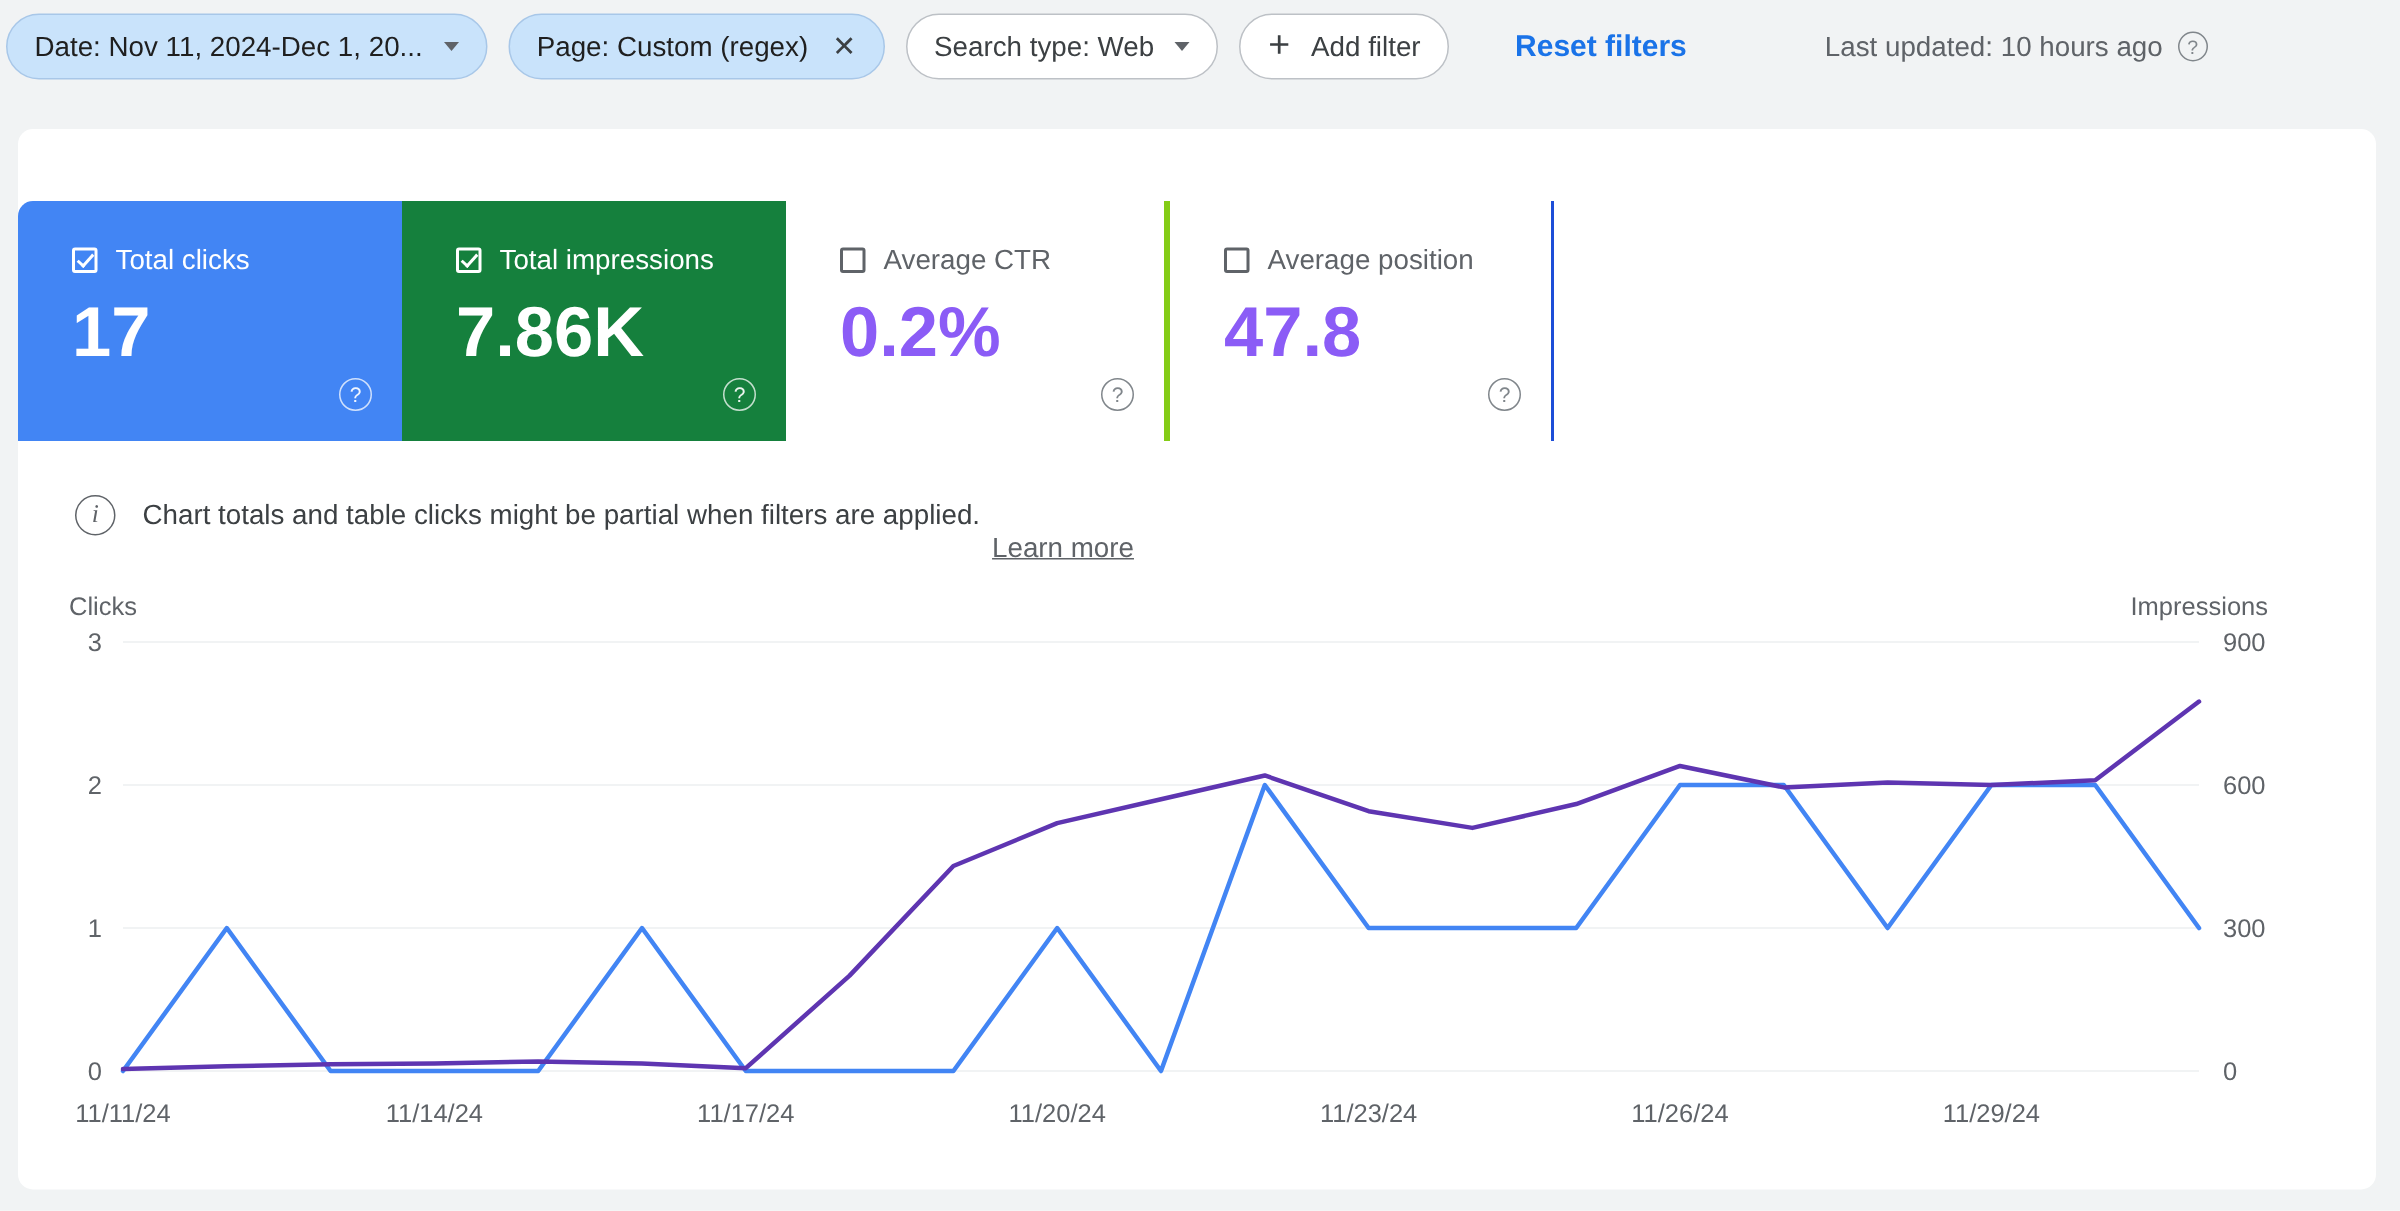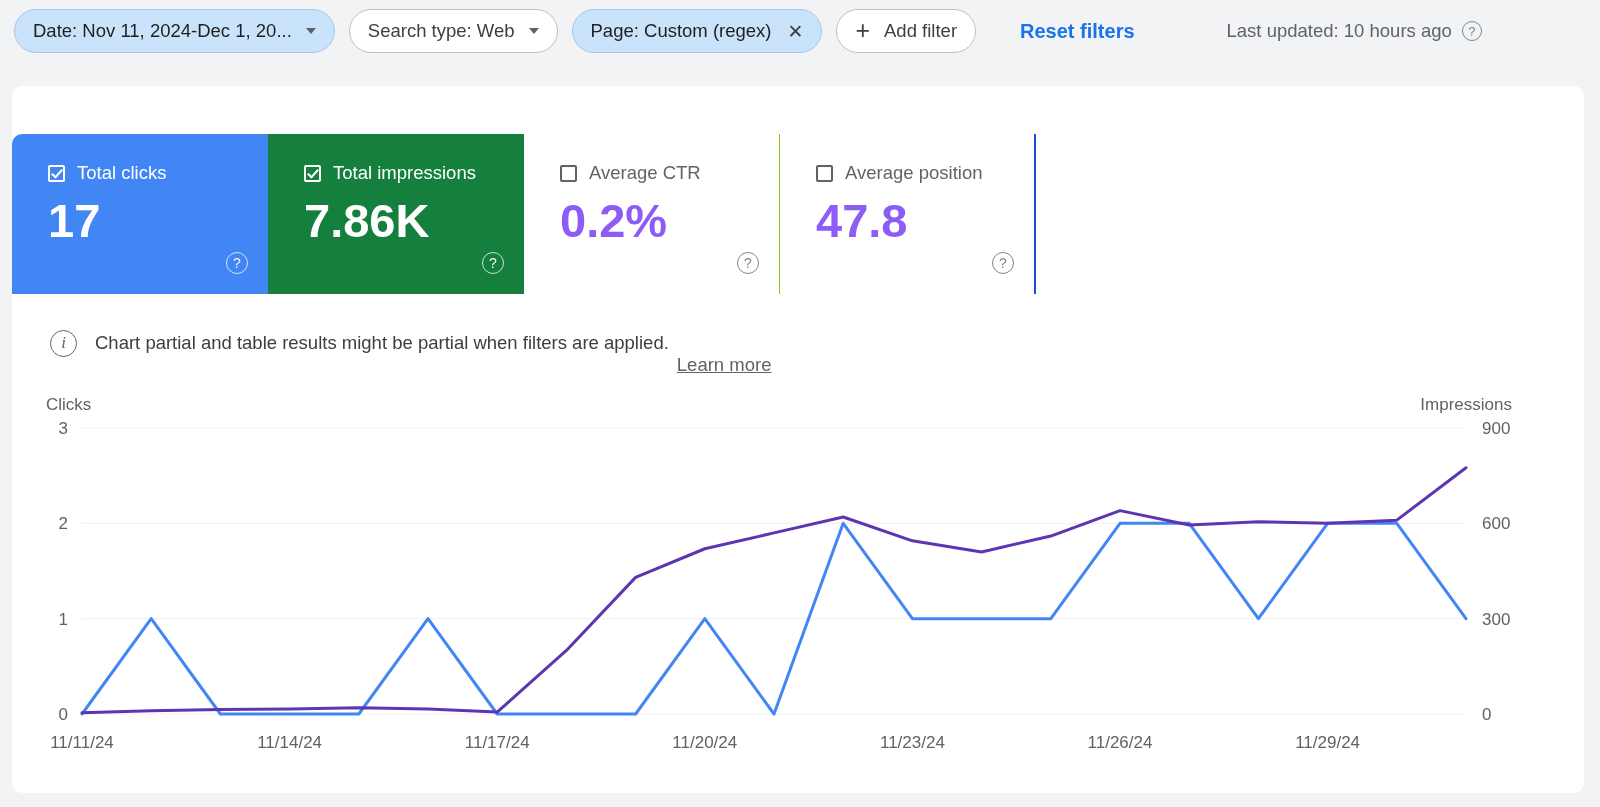--- a/index.html
+++ b/index.html
@@ -19,21 +19,21 @@
   }
 
   
   .toolbar {
     position: absolute;
     left: 0; top: 0;
     width: 1600px;
     height: 62px;
     display: flex;
     align-items: center;
-    padding-left: 14px;
+    padding-left: 4px;
     box-sizing: border-box;
   }
   .chip {
     display: flex;
     align-items: center;
     height: 44px;
     border-radius: 22px;
     border: 1px solid #bdc1c6;
     background: #ffffff;
     color: #3c4043;
@@ -119,21 +119,21 @@
     left: 0; top: 48px;
     display: flex;
   }
   .metric {
     position: relative;
     width: 256px;
     height: 160px;
     box-sizing: border-box;
     padding: 30px 0 0 36px;
     cursor: pointer;
-    border-right: 1px solid #84cc16;
+    border-right: 4px solid #84cc16;
   }
   .metric.sel-clicks {
     background: #4285f4;
     border-top-left-radius: 10px;
     border-right: none;
   }
   .metric.sel-impr {
     background: #15803d;
     border-right: none;
   }
@@ -237,28 +237,28 @@
 
 <div id="page">
 
   <div class="toolbar">
 
     <div class="chip active">
       <span class="chip-label">Date: Nov 11, 2024-Dec 1, 20...</span>
       <span class="caret"></span>
     </div>
 
+    <div class="chip active">
+      <span class="chip-label">Page: Custom (regex)</span>
+      <span class="xmark">✕</span>
+    </div>
+
     <div class="chip">
       <span class="chip-label">Search type: Web</span>
       <span class="caret"></span>
-    </div>
-
-    <div class="chip active">
-      <span class="chip-label">Page: Custom (regex)</span>
-      <span class="xmark">✕</span>
     </div>
 
     <div class="chip">
       <span class="plus">+</span>
       <span class="chip-label">Add filter</span>
     </div>
 
     <div class="reset-link">Reset filters</div>
 
     <div class="last-updated">
@@ -303,21 +303,21 @@
           <span class="cbox"></span>
           <span>Average position</span>
         </div>
         <div class="metric-value">47.8</div>
         <span class="help-circle">?</span>
       </div>
     </div>
 
     <div class="info-banner">
       <span class="info-icon">i</span>
-      <span>Chart partial and table results might be partial when filters are applied.</span>
+      <span>Chart totals and table clicks might be partial when filters are applied.</span>
       <span class="learn-more">Learn more</span>
     </div>
 
     <div class="chart-wrap">
       <svg class="chart-svg" id="chart-svg" width="1572" height="400">
           <text x="34" y="24" class="axis-name">Clicks</text>
           <text x="1500" y="24" class="axis-name" text-anchor="end">Impressions</text>
           <line x1="70" y1="328" x2="1454" y2="328" class="gridline"></line>
           <text x="56" y="334" class="tick-label" text-anchor="end">0</text>
           <text x="1470" y="334" class="tick-label">0</text>

